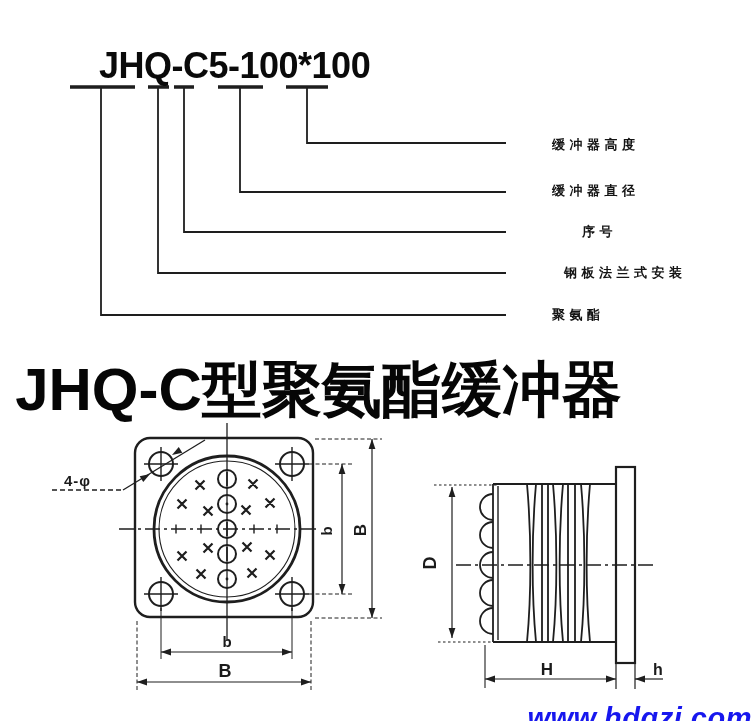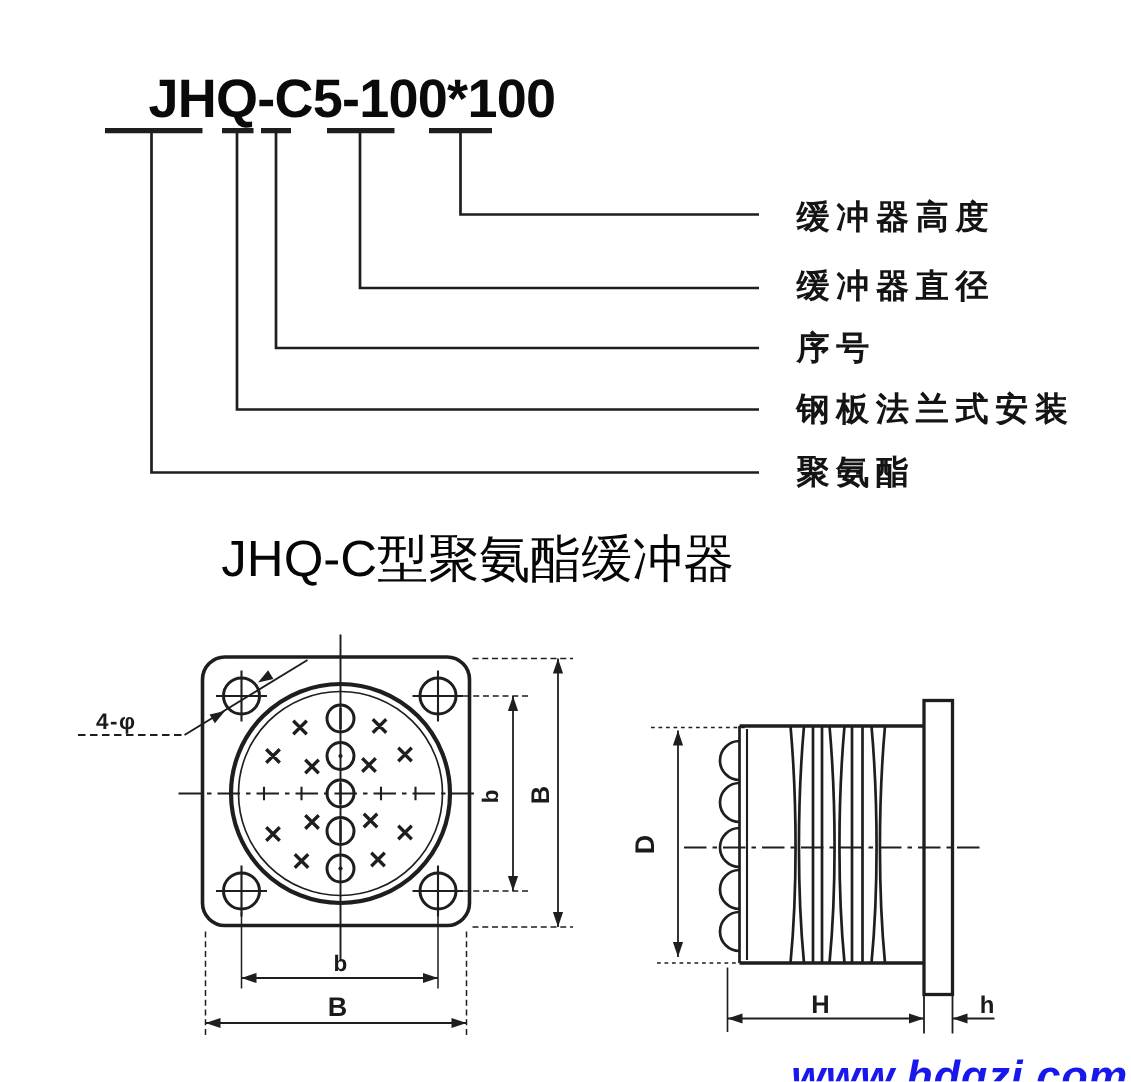--- a/index.html
+++ b/index.html
@@ -1,23 +1,23 @@
 <!DOCTYPE html>
 <html><head>
 <meta charset="utf-8">
 <style>
   html,body{margin:0;padding:0;background:#fff;}
   .page{position:relative;width:754px;height:721px;background:#ffffff;overflow:hidden;
         font-family:"Liberation Sans",sans-serif;}
   .abs{position:absolute;}
   #model-code{left:67px;top:45px;font-size:36px;font-weight:700;letter-spacing:-0.5px;
               color:#0a0a0a;white-space:nowrap;margin-left:32px;}
-  .callout-label{left:531px;font-size:22px;font-weight:600;letter-spacing:4.5px;
+  .callout-label{left:552px;font-size:13px;font-weight:600;letter-spacing:4.5px;
                  color:#141414;line-height:27px;white-space:nowrap;}
-  #page-title{left:0;top:350px;width:637px;text-align:center;font-size:34px;font-weight:400;
+  #page-title{left:0;top:350px;width:637px;text-align:center;font-size:60px;font-weight:700;
               color:#060606;letter-spacing:0;white-space:nowrap;}
   #website{right:2px;top:702px;font-size:29px;font-weight:700;font-style:italic;
            letter-spacing:0.5px;white-space:nowrap;}
   svg{position:absolute;left:0;top:0;}
   .ln{fill:none;stroke:#1e1e1e;}
   .arw{fill:#1e1e1e;stroke:none;}
   .dimtext{font-family:"Liberation Sans",sans-serif;font-weight:bold;fill:#1b1b1b;}
 </style>
 </head>
 <body>
@@ -150,20 +150,20 @@
         <polygon class="arw" points="0,0 -10,3.4 -10,-3.4" transform="translate(635,679) rotate(180)"></polygon>
       </g>
       <text class="dimtext" font-size="16" text-anchor="middle" x="658" y="675">h</text>
     </g>
   </svg>
 
   <div class="abs" id="model-code">JHQ-C5-100*100</div>
 
   <div class="abs callout-label" style="top:131px;">缓冲器高度</div>
   <div class="abs callout-label" style="top:177px;">缓冲器直径</div>
-  <div class="abs callout-label" style="top:218px;">序号</div>
-  <div class="abs callout-label" style="top:259px;">钢板法兰式安装</div>
+  <div class="abs callout-label" style="top:218px;margin-left:30px;">序号</div>
+  <div class="abs callout-label" style="top:259px;margin-left:12px;">钢板法兰式安装</div>
   <div class="abs callout-label" style="top:301px;">聚氨酯</div>
 
   <div class="abs" id="page-title">JHQ-C型聚氨酯缓冲器</div>
 
   <div class="abs" id="website" style="color: rgb(23, 23, 238);">www.hdqzj.com</div>
 </div>
 
 </body></html>

